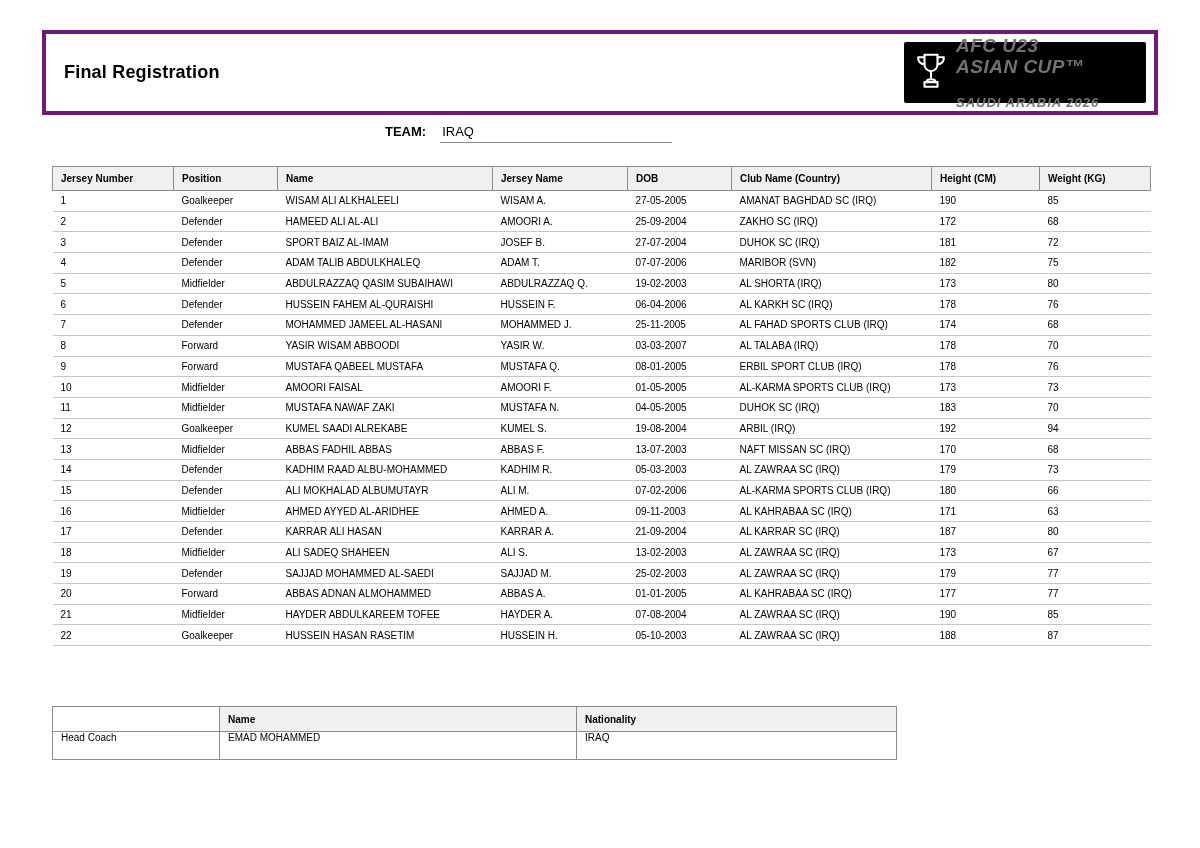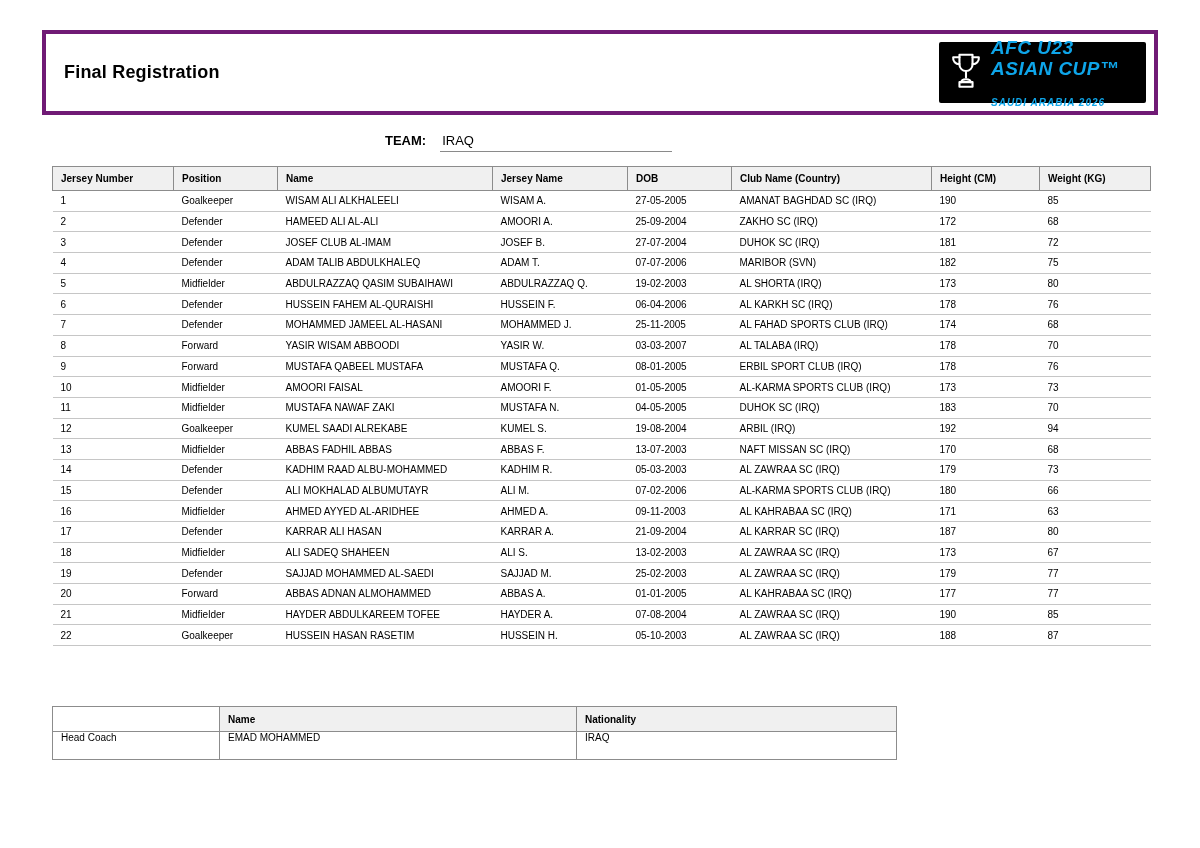--- a/index.html
+++ b/index.html
@@ -11,33 +11,33 @@
   .header-box {
     position:absolute; left:42px; top:30px; width:1116px; height:85px;
     border:4px solid #701a75; background:#fff;
   }
   .doc-title {
     position:absolute; left:18px; top:0; height:100%;
     display:flex; align-items:center;
     font-size:18px; font-weight:bold; letter-spacing:0.2px;
   }
   .logo {
-    position:absolute; right:8px; top:8px; bottom:8px; width:207px;
-    background:#000; color:#0ea5e9; display:flex; align-items:center;
+    position:absolute; right:8px; top:8px; bottom:8px; width:242px;
+    background:#000; color:#737373; display:flex; align-items:center;
     padding:0 10px; border-radius:2px;
   }
   .logo .trophy { flex:0 0 auto; margin-right:8px; display:flex; align-items:center; }
   .logo .logo-text { display:flex; flex-direction:column; line-height:1; font-style:italic; font-weight:bold; }
   .logo .l1 { font-size:19px; letter-spacing:0.5px; }
   .logo .l2 { font-size:19px; letter-spacing:0.5px; margin-top:2px; }
-  .logo .l3 { font-size:10px; letter-spacing:1px; margin-top:20px; }
+  .logo .l3 { font-size:13px; letter-spacing:1px; margin-top:20px;text-align:center; }
 
   
   .team-line {
-    position:absolute; left:385px; top:133px;
+    position:absolute; left:385px; top:124px;
     display:flex; align-items:baseline; font-size:13px;justify-content:space-between;
   }
   .team-label { font-weight:bold; margin-right:14px; }
   .team-value { display:inline-block; width:232px; border-bottom:1px solid #8a8a8a; padding:0 2px 3px 2px; font-size:13px; }
 
   
   table { border-collapse:collapse; table-layout:fixed; }
   .players-table { position:absolute; left:52px; top:166px; width:1098px; }
   .players-table th {
     background:#f0f0f0; border:1px solid #8c8c8c;
@@ -137,21 +137,21 @@
           <td>HAMEED ALI AL-ALI</td>
           <td>AMOORI A.</td>
           <td>25-09-2004</td>
           <td>ZAKHO SC (IRQ)</td>
           <td>172</td>
           <td>68</td>
         </tr>
         <tr>
           <td>3</td>
           <td>Defender</td>
-          <td>JOSEF CLUB AL-IMAM</td>
+          <td>SPORT BAIZ AL-IMAM</td>
           <td>JOSEF B.</td>
           <td>27-07-2004</td>
           <td>DUHOK SC (IRQ)</td>
           <td>181</td>
           <td>72</td>
         </tr>
         <tr>
           <td>4</td>
           <td>Defender</td>
           <td>ADAM TALIB ABDULKHALEQ</td>

